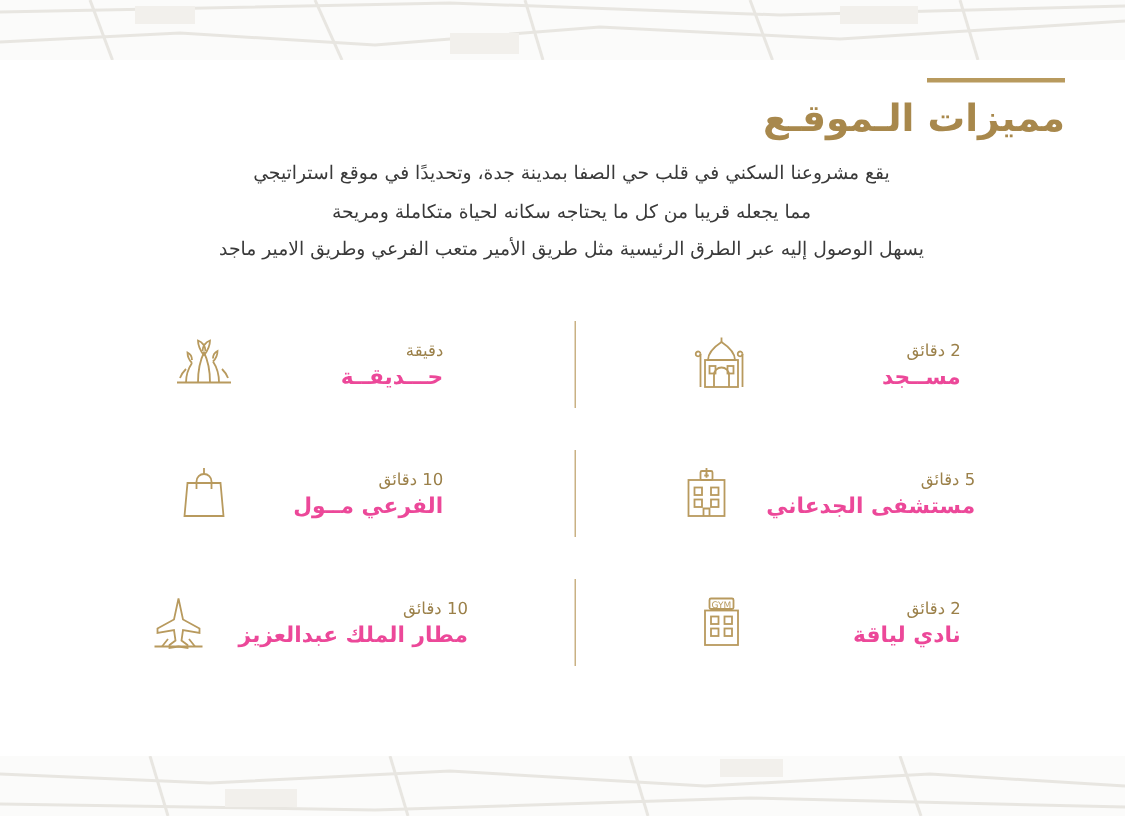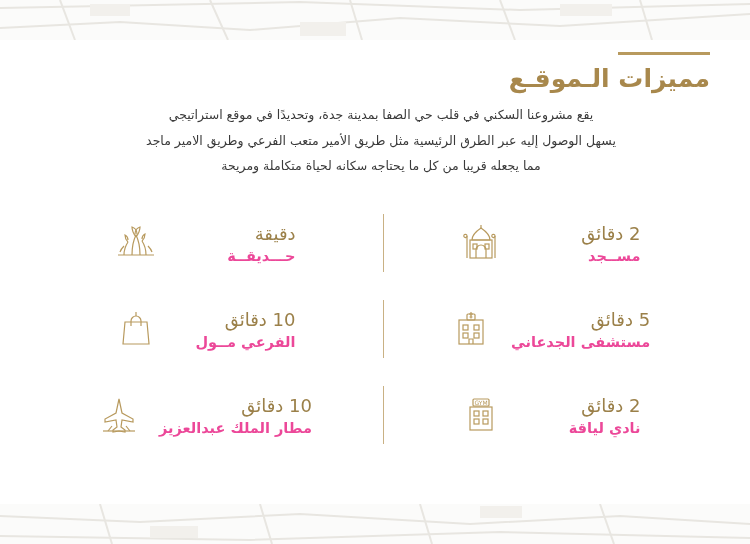--- a/index.html
+++ b/index.html
@@ -95,21 +95,21 @@
     bottom: 14px;
     width: 1px;
     background: #c9b184;
   }
   .cell-text {
     text-align: right;
     direction: rtl;
     min-width: 120px;
   }
   .cell-time {
-    font-size: 18px;
+    font-size: 11px;
     color: #9b8049;
     margin-bottom: 4px;
     font-weight: normal;
   }
   .cell-label {
     font-size: 14.5px;
     color: #ec4899;
     font-weight: bold;
     letter-spacing: 0.5px;
   }
@@ -167,22 +167,22 @@
 
   <div class="card">
 
     <div class="header">
       <div class="title-rule"></div>
       <div class="title">مميزات الـموقـع</div>
     </div>
 
     <div class="paragraph">
       <div>يقع مشروعنا السكني في قلب حي الصفا بمدينة جدة، وتحديدًا في موقع استراتيجي</div>
+      <div>مما يجعله قريبا من كل ما يحتاجه سكانه لحياة متكاملة ومريحة</div>
       <div>يسهل الوصول إليه عبر الطرق الرئيسية مثل طريق الأمير متعب الفرعي وطريق الامير ماجد</div>
-      <div>مما يجعله قريبا من كل ما يحتاجه سكانه لحياة متكاملة ومريحة</div>
     </div>
 
     <div class="grid">
 
       <div class="cell col-right">
         <div class="cell-text">
           <div class="cell-time">2 دقائق</div>
           <div class="cell-label">مســجد</div>
         </div>
         <div class="cell-icon">

